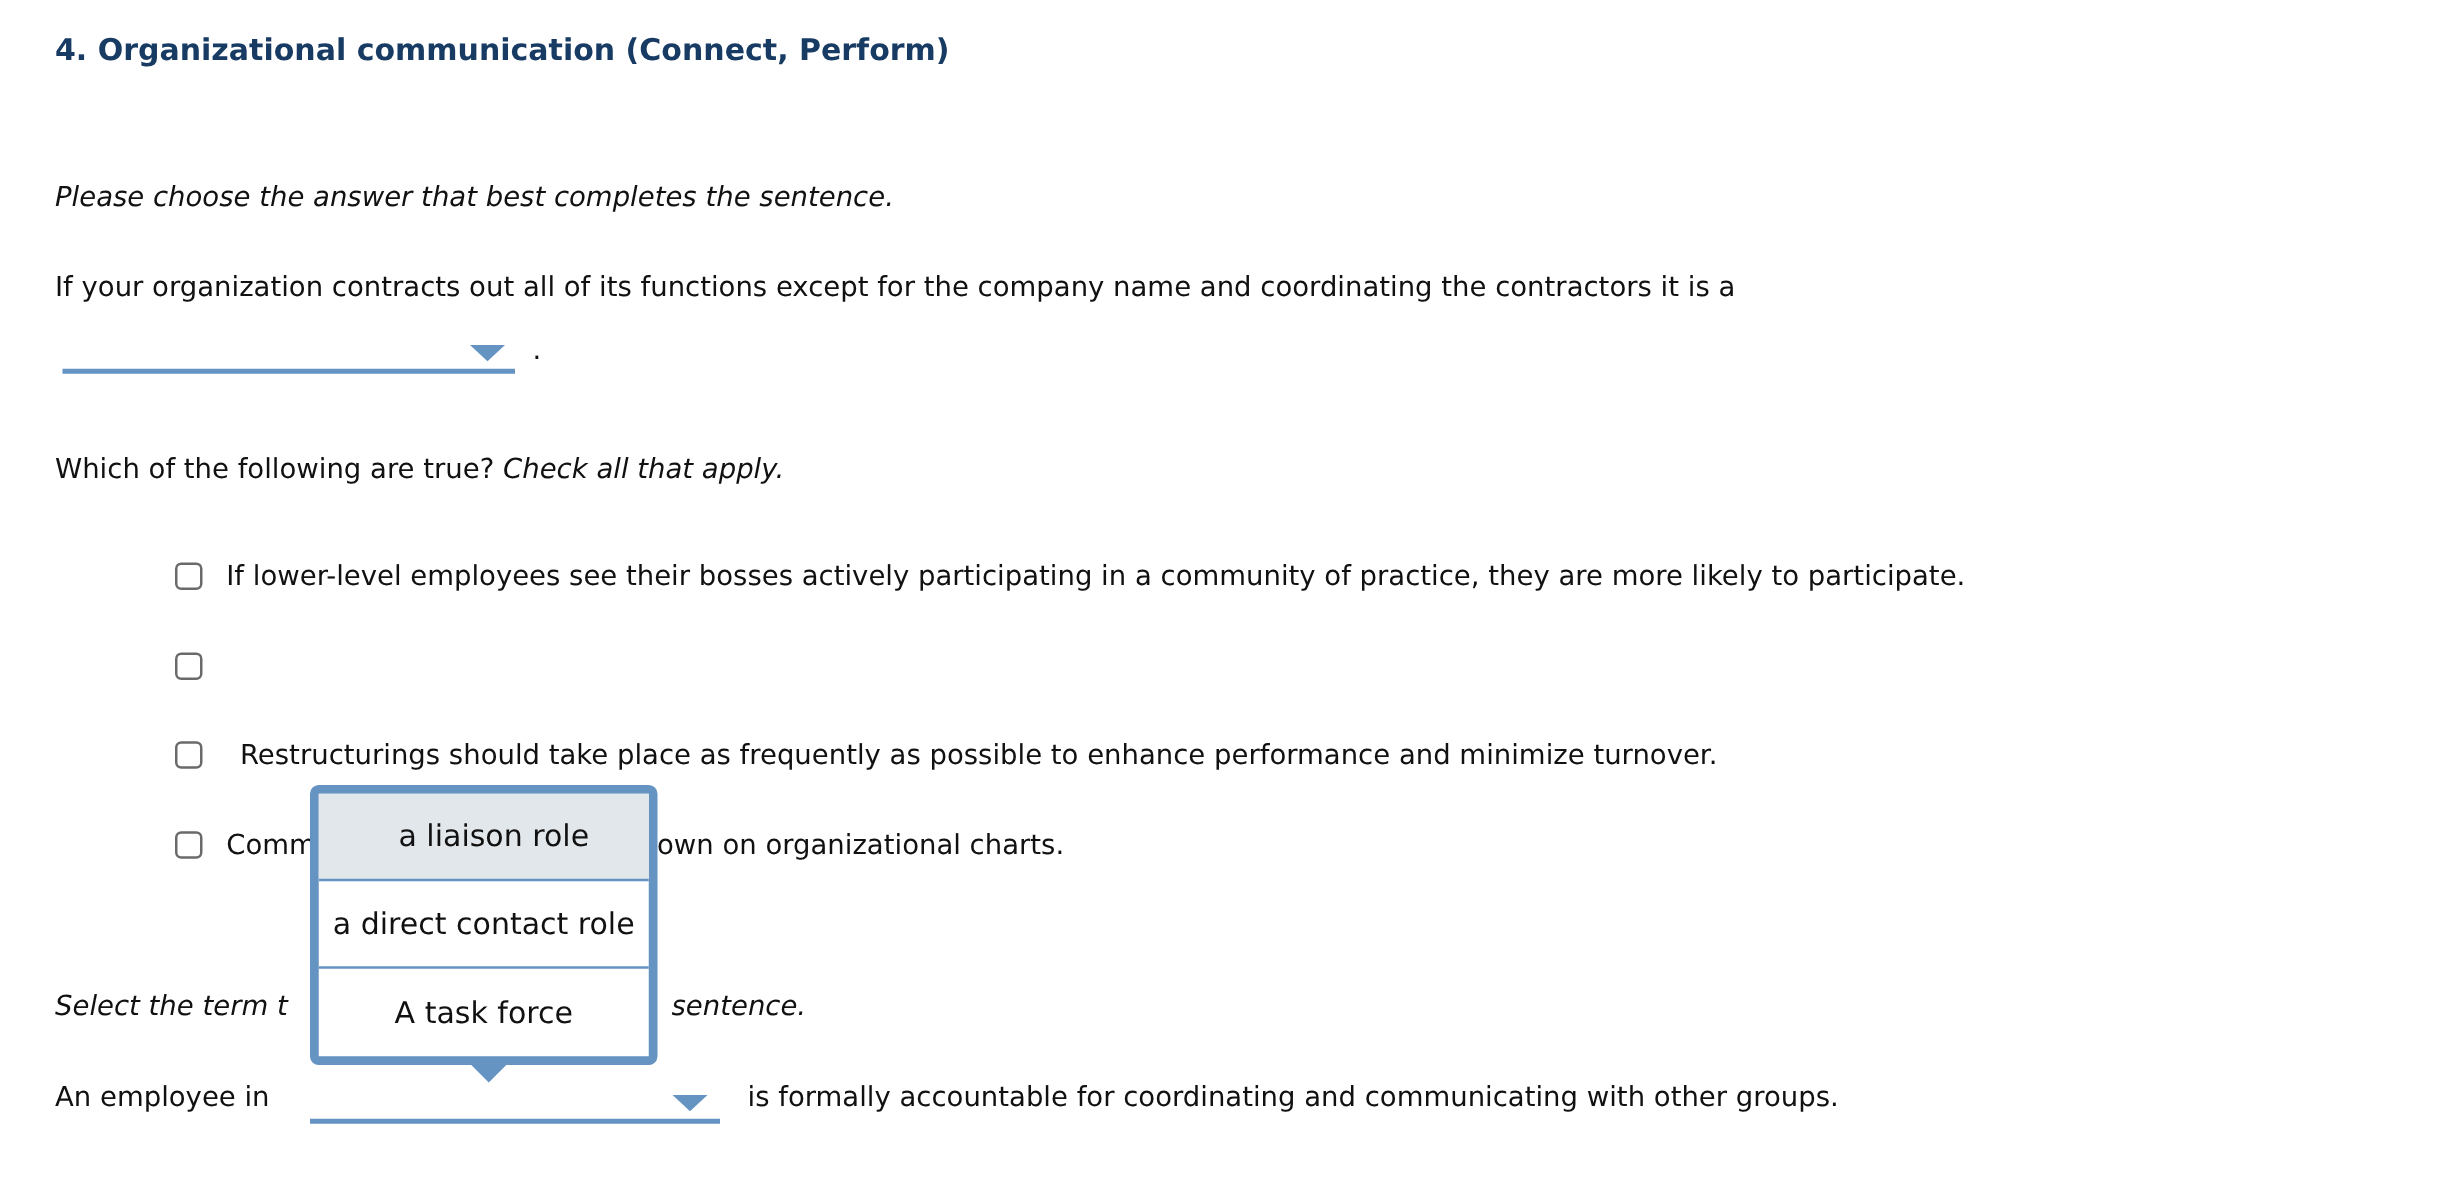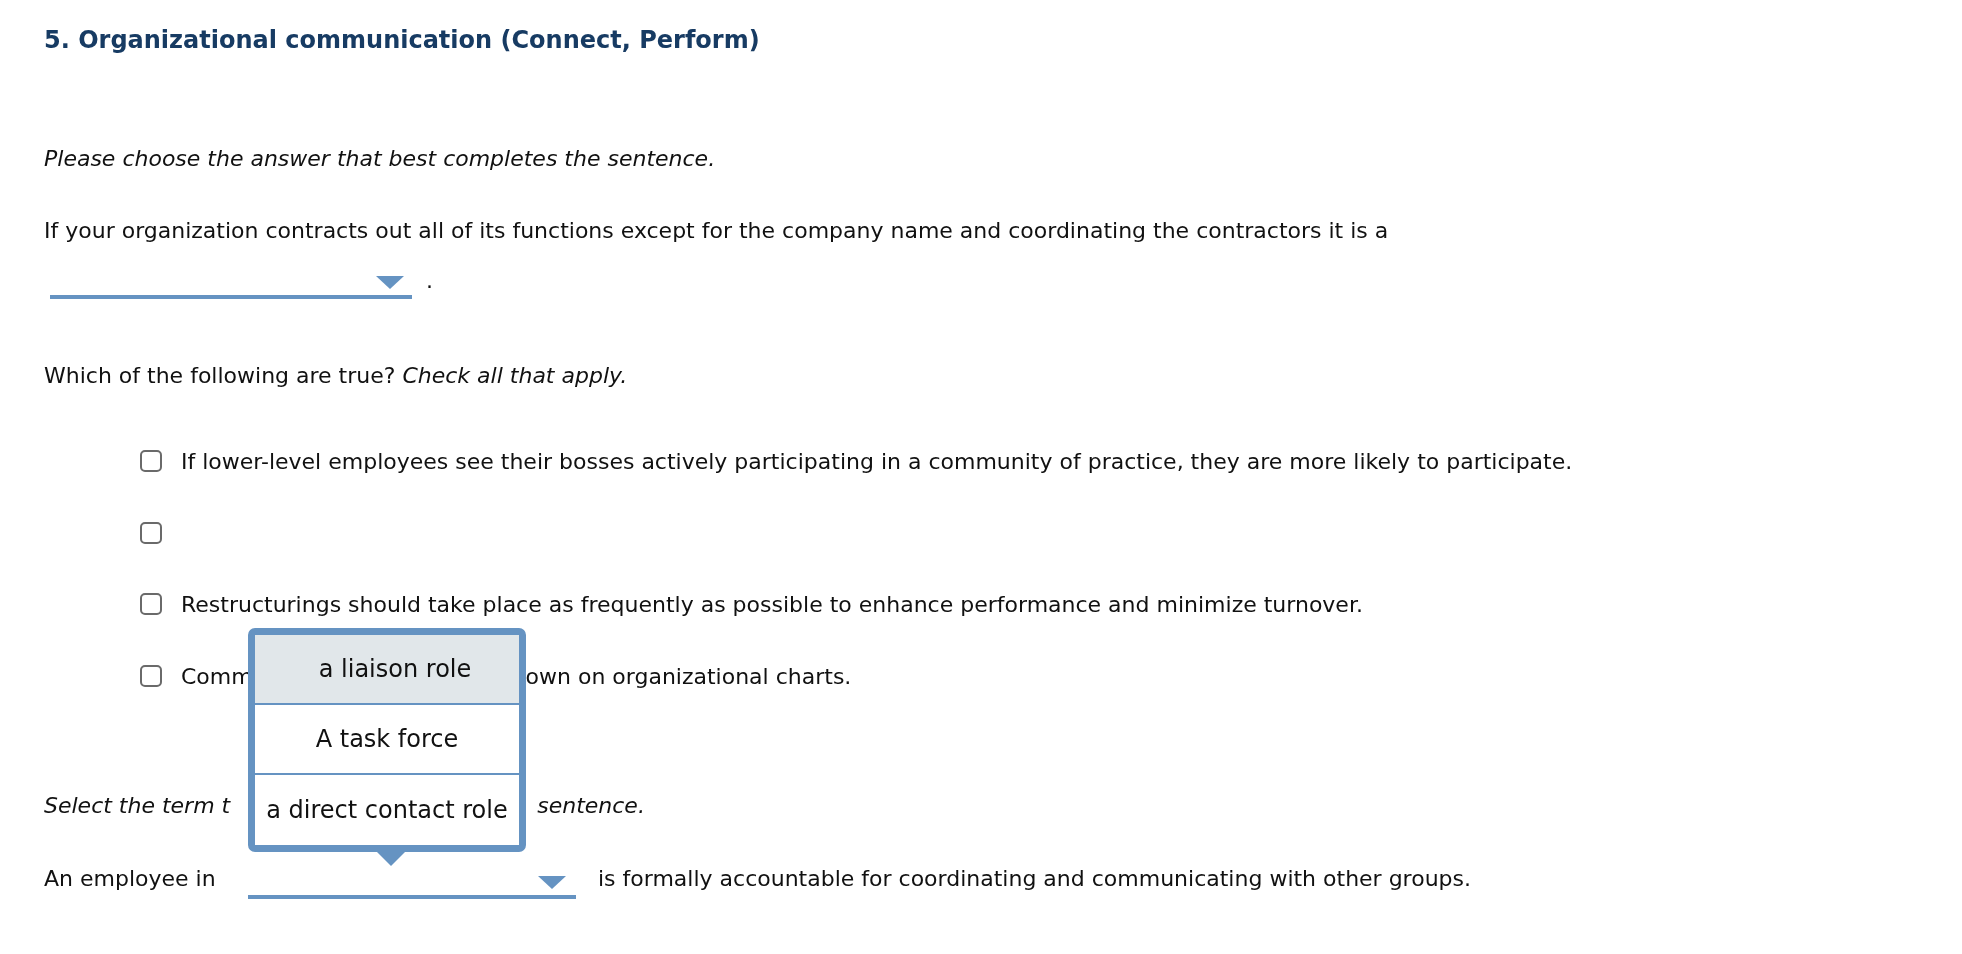--- a/index.html
+++ b/index.html
@@ -43,21 +43,21 @@
   .popup-item.hl { background:#e1e7ea;padding-left:16px; }
   .popup-tail {
     position:absolute; left:377px; top:852px; width:0; height:0;
     border-left:14px solid transparent; border-right:14px solid transparent;
     border-top:14px solid #6593c2;
   }
 </style>
 </head>
 <body>
 
-<div class="abs title">5. Organizational communication (Connect, Perform)</div>
+<div class="abs title">4. Organizational communication (Connect, Perform)</div>
 
 <div class="abs instr1 italic">Please choose the answer that best completes the sentence.</div>
 <div class="abs sentence1">If your organization contracts out all of its functions except for the company name and coordinating the contractors it is a</div>
 
 <div class="dd" style="left:50px; top:272px; width:362px; height:30px;">
   <div class="dd-arrow" style="left:326px; top:4px;"></div>
   <div class="dd-line" style="left:0; top:23px; width:362px;"></div>
 </div>
 <div class="abs" style="left:426px; top:268px;">.</div>
 
@@ -66,21 +66,21 @@
   <span class="italic">Check all that apply.</span>
 </div>
 
 <div class="cb-row" style="top:446px;">
   <div class="cb"></div>
   <span>If lower-level employees see their bosses actively participating in a community of practice, they are more likely to participate.</span>
 </div>
 <div class="cb-row" style="top:518px;">
   <div class="cb"></div>
 </div>
-<div class="cb-row" style="top:589px;">
+<div class="cb-row" style="top:589px;gap:11px;">
   <div class="cb"></div>
   <span>Restructurings should take place as frequently as possible to enhance performance and minimize turnover.</span>
 </div>
 <div class="cb-row" style="top:661px;">
   <div class="cb"></div>
   <span>Communities of practice are shown on organizational charts.</span>
 </div>
 
 <div class="abs instr2 italic">
   <span>Select the term t</span><span style="display:inline-block;width:300px;"></span><span> sentence.</span>
@@ -88,16 +88,16 @@
 
 <div class="abs sentence3a">An employee in</div>
 <div class="dd" style="left:248px; top:872px; width:328px; height:30px;">
   <div class="dd-arrow" style="left:290px; top:4px;"></div>
   <div class="dd-line" style="left:0; top:23px; width:328px;"></div>
 </div>
 <div class="abs sentence3b">is formally accountable for coordinating and communicating with other groups.</div>
 
 <div class="popup">
   <div class="popup-item hl">a liaison role</div>
+  <div class="popup-item">a direct contact role</div>
   <div class="popup-item">A task force</div>
-  <div class="popup-item">a direct contact role</div>
 </div>
 <div class="popup-tail"></div>
 
 </body></html>

